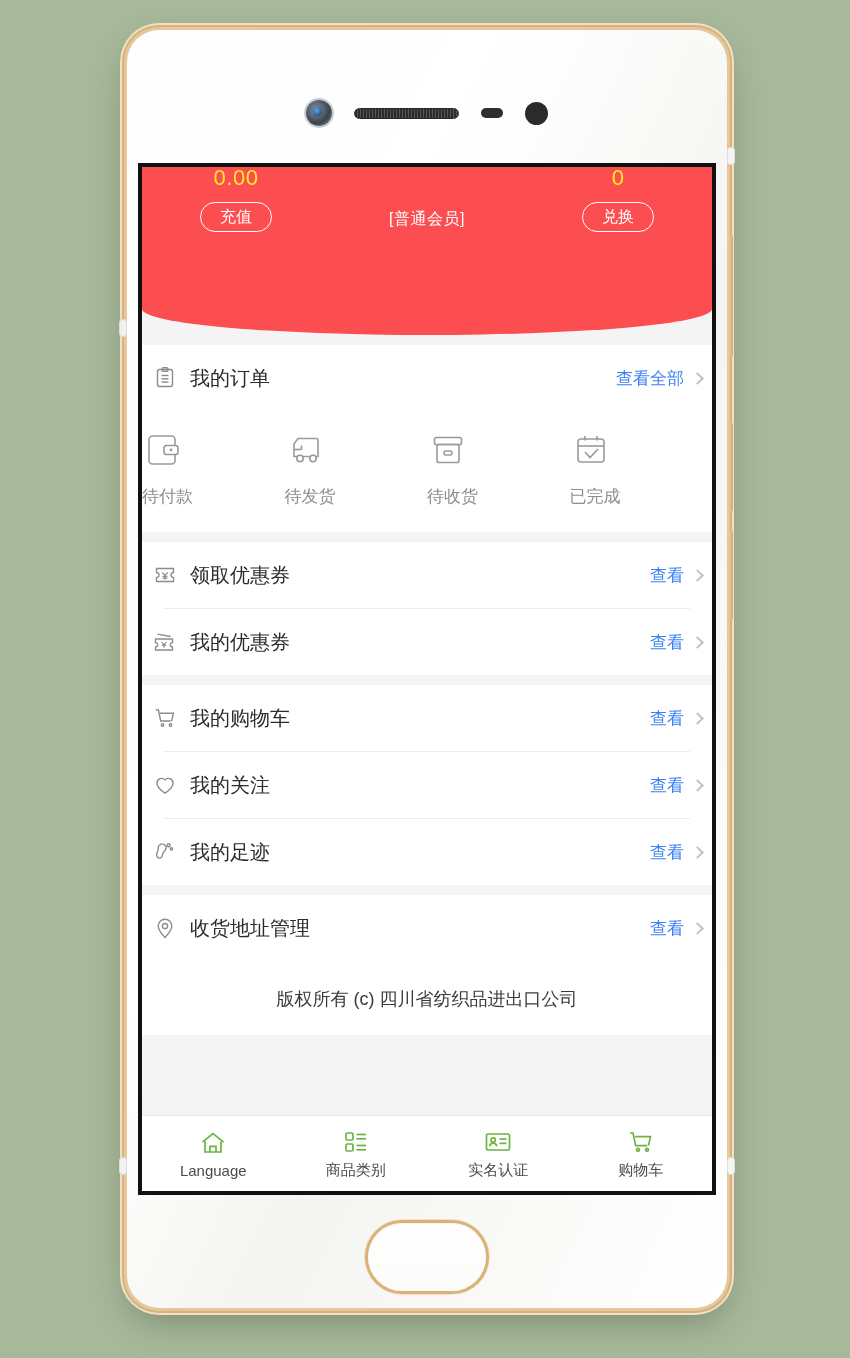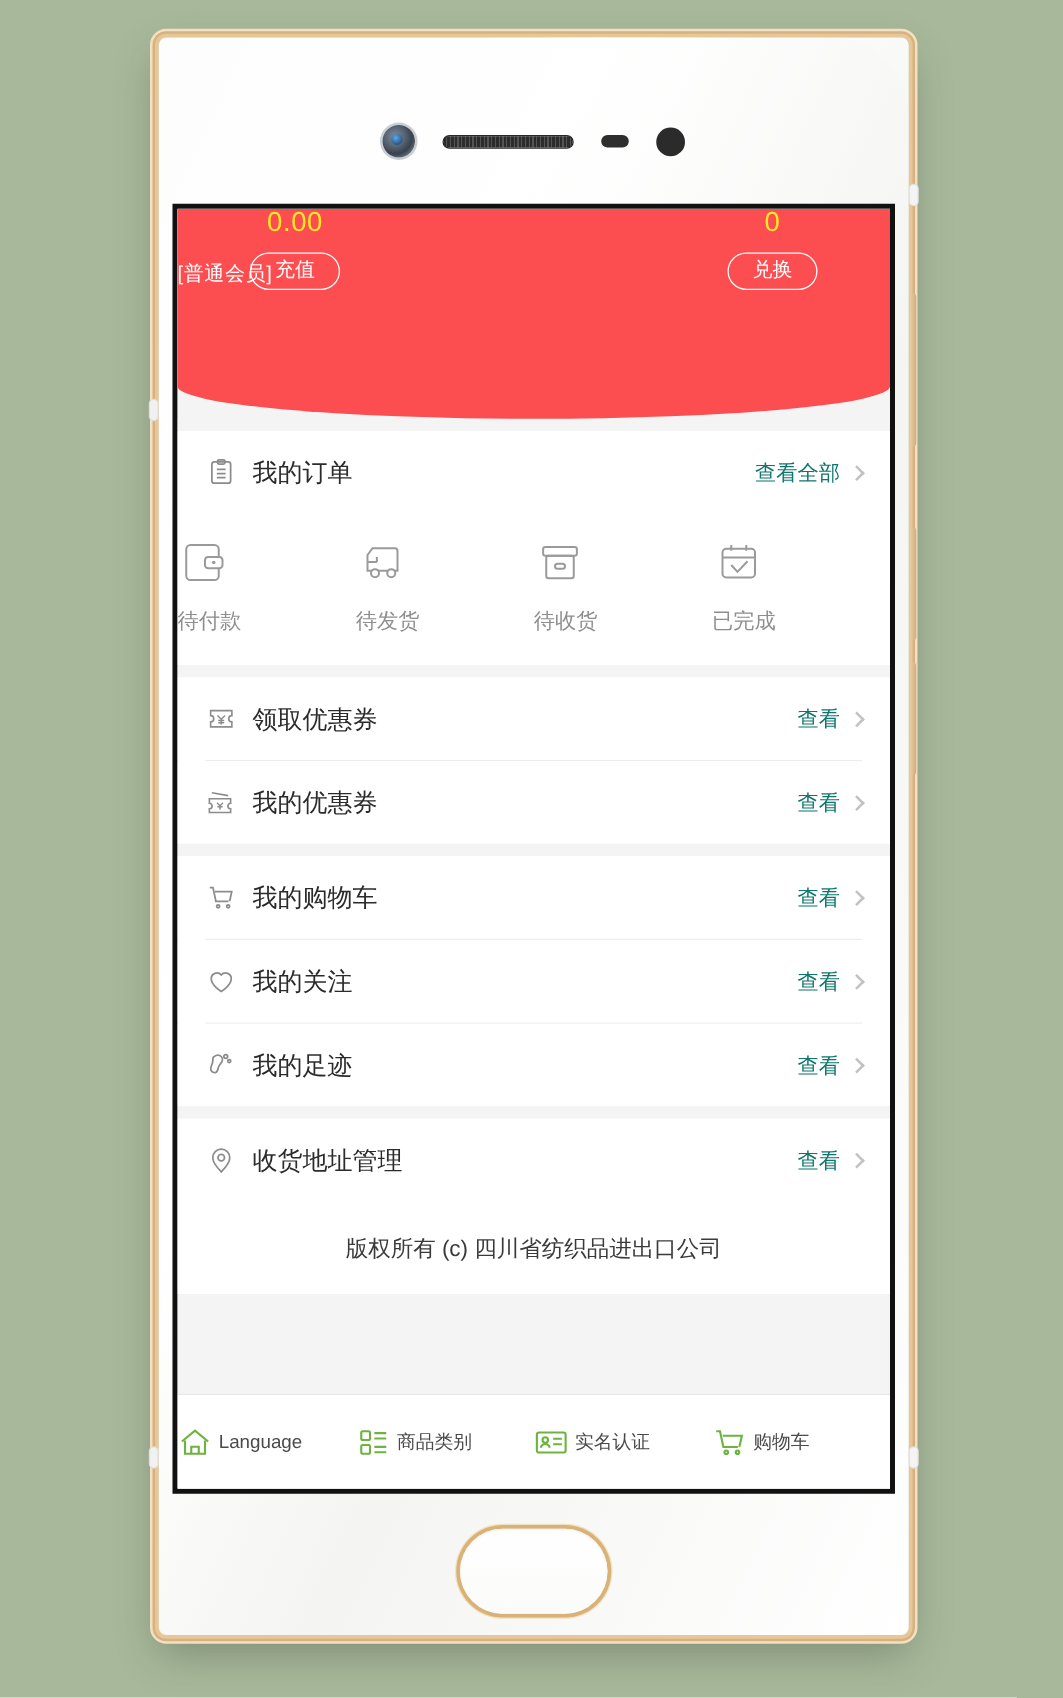--- a/index.html
+++ b/index.html
@@ -7,21 +7,21 @@
     width:850px; height:1358px;
     font-family:"Liberation Sans","DejaVu Sans",sans-serif;
     overflow:hidden;
   }
   body { background:#a8b99b; position:relative; }
 
   
   .phone-frame{
     position:absolute; left:127px; top:30px;
     width:600px; height:1278px;
-    border-radius:6px;
+    border-radius:32px;
     background:
       linear-gradient(115deg,#fdfdfd 0%,#ffffff 38%,#f4f4f2 60%,#ffffff 100%);
     box-shadow:
       0 0 0 3px #e6c79a,
       0 0 0 5px #d8b27e,
       0 0 0 7px #f3e0c3,
       0 14px 34px rgba(40,48,34,.32);
   }
   
   .frame-gloss{
@@ -105,37 +105,37 @@
     color:#ffe927; font-size:22px; line-height:22px; letter-spacing:.5px;
   }
   .pill{
     display:inline-block; margin-top:13px;
     border:1.6px solid #fff; color:#fff;
     border-radius:16px; padding:5px 19px;
     font-size:16px; line-height:18px; background:transparent;font-family:Liberation Serif, serif;
   }
   .member-tag{
     position:absolute; left:0; top:42px; width:100%;
-    color:#fff; font-size:16px; letter-spacing:.5px;
+    text-align:center; color:#fff; font-size:16px; letter-spacing:.5px;
   }
 
   
   .card{ background:#fff; }
   .gap{ height:10px; background:#f4f4f4; }
 
   
   .row{
     display:flex; align-items:center;
-    height:66px; padding:0 22px;
+    height:66px; padding:0 10px;
     background:#fff;
   }
   .row .ico{ width:26px; height:26px; flex:none; display:flex; align-items:center; justify-content:center; }
   .row .label{ margin-left:12px; font-size:20px; color:#2b2b2b; }
   .row .spacer{ flex:1; }
-  .row .act{ font-size:17px; color:#0f766e; margin-right:9px; }
+  .row .act{ font-size:17px; color:#3b82f6; margin-right:9px; }
   .chev{ width:9px; height:9px; border-top:2px solid #c2c2c2; border-right:2px solid #c2c2c2;
          transform:rotate(45deg); flex:none; }
   .divider{ height:1px; background:#ededed; margin:0 22px; }
 
   
   .status-grid{
     display:flex; background:#fff; padding:18px 0 24px;
   }
   .status-cell{ flex:1; display:flex; flex-direction:column; gap:14px; }
   .status-cell .txt{ font-size:17px; color:#8e8e8e; }
@@ -145,21 +145,21 @@
     background:#fff; text-align:center;
     font-size:18px; color:#3a3a3a; padding:26px 0 24px;
   }
 
   
   .tabbar{
     position:absolute; bottom:0; left:0; width:100%;
     height:76px; background:#fff; border-top:1px solid #e7e7e7;
     display:flex; align-items:center;
   }
-  .tab{ flex:1; display:flex; flex-direction:row; align-items:center; gap:5px; }
+  .tab{ flex:1; display:flex; flex-direction:column; align-items:center; gap:5px; }
   .tab .tlabel{ font-size:15px; color:#4a4a4a; }
 
   svg{ display:block; }
 </style>
 </head>
 <body>
 
 <div class="phone-frame">
 
   <div class="frame-gloss"></div>

